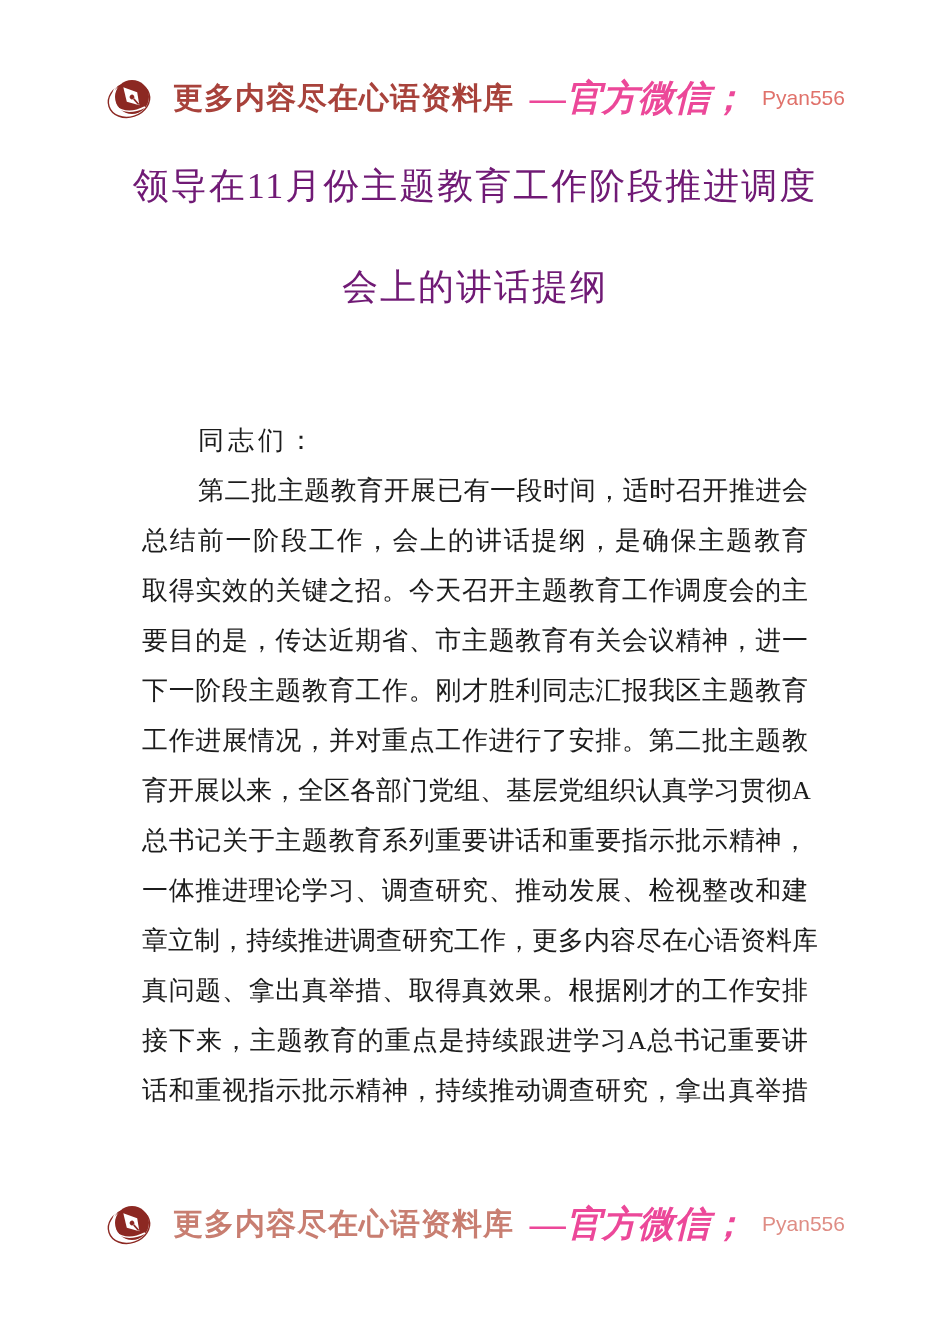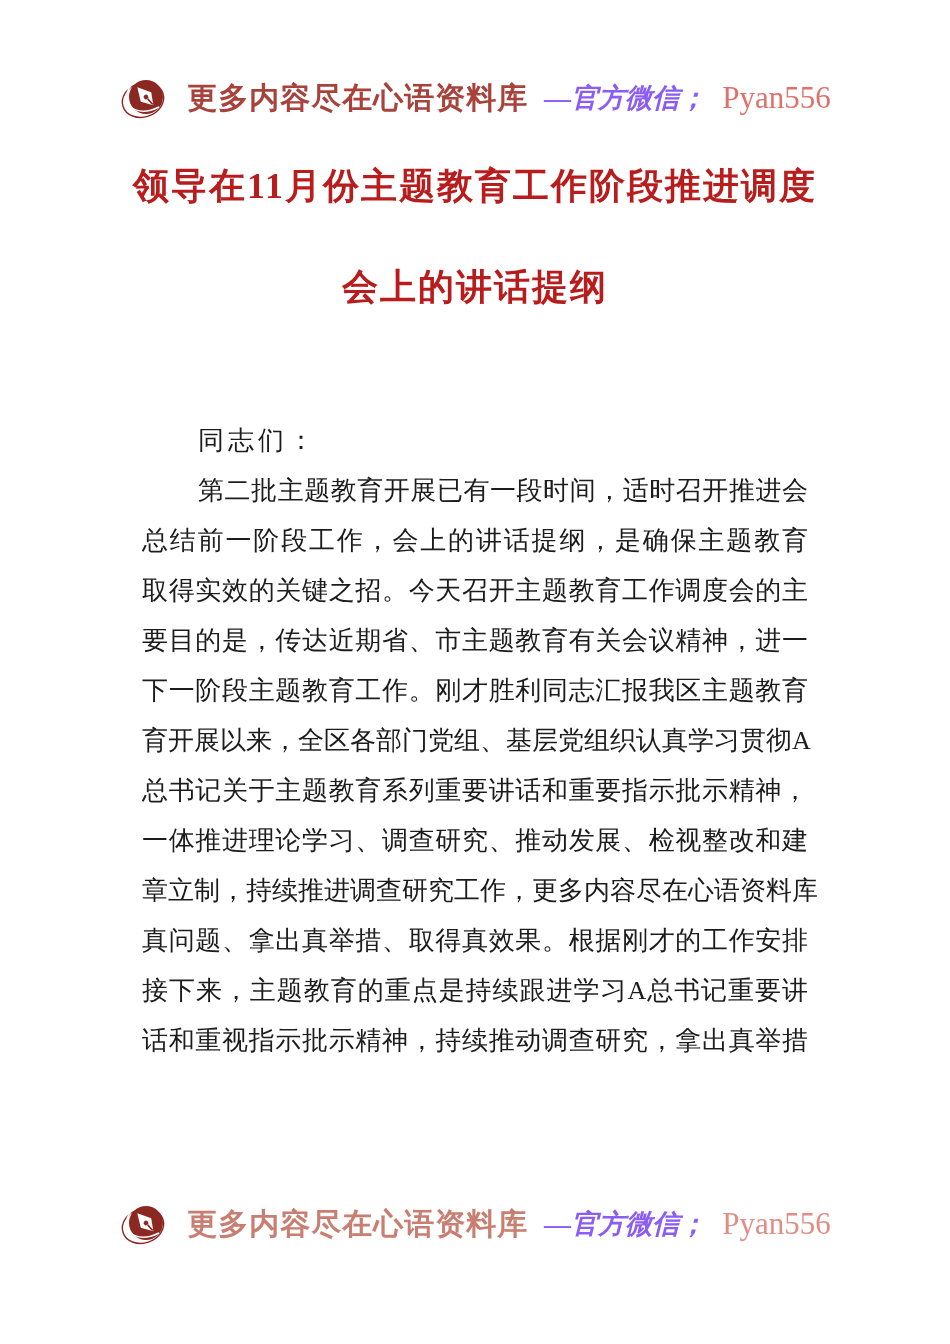--- a/index.html
+++ b/index.html
@@ -34,42 +34,42 @@
   }
   .wm-brand {
     font-size: 30px;
     font-weight: bold;
     letter-spacing: 1px;
     white-space: nowrap;
   }
   .watermark.header .wm-brand { color: #a8423b; }
   .watermark.footer .wm-brand { color: #c87e71; }
   .wm-wechat {
-    font-size: 27px;
+    font-size: 36px;
     font-style: italic;
     font-weight: bold;
-    color: #8b5cf6;
+    color: #ec4899;
     white-space: nowrap;
   }
   .wm-id {
-    font-size: 31px;
-    font-family: Liberation Serif, serif;
+    font-size: 21px;
+    font-family: Liberation Sans, sans-serif;
     white-space: nowrap;
   }
   .watermark.header .wm-id { color: #e0716a; }
   .watermark.footer .wm-id { color: #df8d85; }
 
   
   .doc-title {
     width: 700px;
     margin: 0 auto;
     text-align: center;
     font-size: 36px;
-    font-weight: bold;
-    color: #b91c1c;
+    font-weight: normal;
+    color: #701a75;
     letter-spacing: 2px;
     line-height: 1.25;
   }
   .doc-title.line1 { margin-top: 40px; }
   .doc-title.line2 { margin-top: 56px; }
 
   
   .doc-body {
     width: 666px;
     margin: 106px auto 0 auto;
@@ -119,20 +119,21 @@
   <div class="doc-title line1">领导在11月份主题教育工作阶段推进调度</div>
   <div class="doc-title line2">会上的讲话提纲</div>
 
   <div class="doc-body">
     <div class="salutation">同志们：</div>
     <div class="body-line indent">第二批主题教育开展已有一段时间，适时召开推进会</div>
     <div class="body-line">总结前一阶段工作，会上的讲话提纲，是确保主题教育</div>
     <div class="body-line">取得实效的关键之招。今天召开主题教育工作调度会的主</div>
     <div class="body-line">要目的是，传达近期省、市主题教育有关会议精神，进一</div>
     <div class="body-line">下一阶段主题教育工作。刚才胜利同志汇报我区主题教育</div>
+    <div class="body-line">工作进展情况，并对重点工作进行了安排。第二批主题教</div>
     <div class="body-line">育开展以来，全区各部门党组、基层党组织认真学习贯彻A</div>
     <div class="body-line">总书记关于主题教育系列重要讲话和重要指示批示精神，</div>
     <div class="body-line">一体推进理论学习、调查研究、推动发展、检视整改和建</div>
     <div class="body-line">章立制，持续推进调查研究工作，更多内容尽在心语资料库</div>
     <div class="body-line">真问题、拿出真举措、取得真效果。根据刚才的工作安排</div>
     <div class="body-line">接下来，主题教育的重点是持续跟进学习A总书记重要讲</div>
     <div class="body-line">话和重视指示批示精神，持续推动调查研究，拿出真举措</div>
   </div>
 
   <div class="watermark footer">

